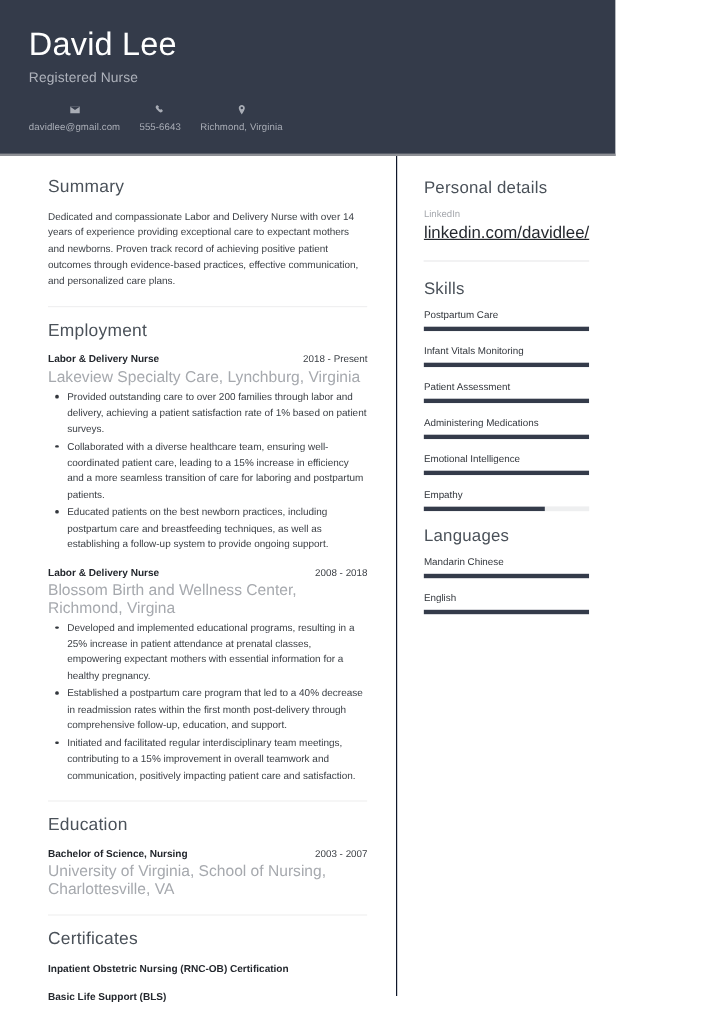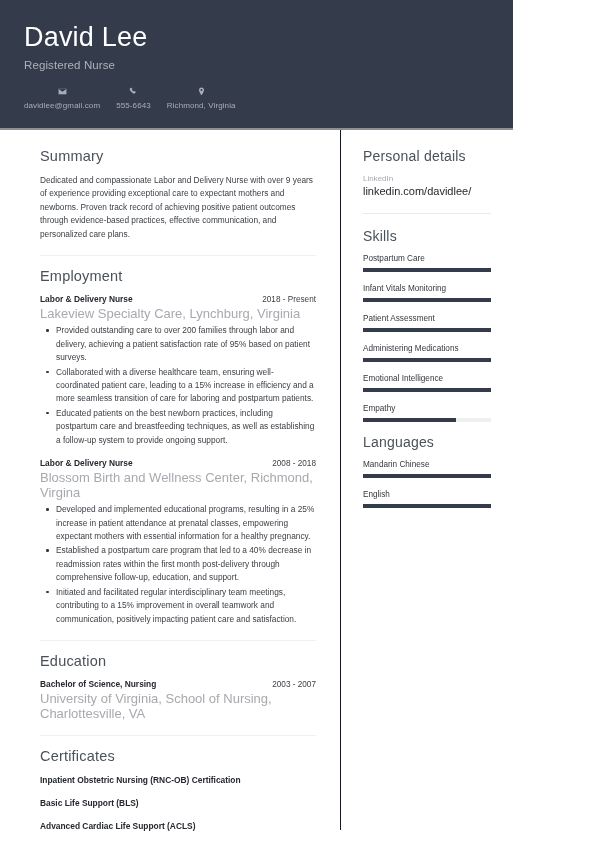--- a/index.html
+++ b/index.html
@@ -165,22 +165,23 @@
   .side-rule {
     border-top: 1px solid #e9eaec;
     margin: 16px 0 14px 0;
   }
   .detail-label {
     font-size: 8px;
     color: #a6a9ae;
     margin-bottom: 2px;
   }
   .detail-value {
-    font-size: 11px;
+    font-size: 14px;
     color: #24282e;
+    text-decoration: underline;
   }
   .skill { margin-bottom: 12px; }
   .skill-name {
     font-size: 8.2px;
     color: #33373d;
     margin-bottom: 5px;
   }
   .bar-track {
     height: 4px;
     background: #eeeff0;
@@ -232,36 +233,36 @@
 
     </div>
   </div>
 
   <div class="content">
 
     <div class="col-left">
 
       <div class="section">
         <h2 class="section-title">Summary</h2>
-        <p class="summary-text">Dedicated and compassionate Labor and Delivery Nurse with over 9 years of experience providing exceptional care to expectant mothers and newborns. Proven track record of achieving positive patient outcomes through evidence-based practices, effective communication, and personalized care plans.</p>
+        <p class="summary-text">Dedicated and compassionate Labor and Delivery Nurse with over 14 years of experience providing exceptional care to expectant mothers and newborns. Proven track record of achieving positive patient outcomes through evidence-based practices, effective communication, and personalized care plans.</p>
       </div>
 
       <div class="section-rule"></div>
 
       <div class="section">
         <h2 class="section-title">Employment</h2>
 
         <div class="entry">
           <div class="entry-head">
             <div class="entry-title">Labor &amp; Delivery Nurse</div>
             <div class="entry-date">2018 - Present</div>
           </div>
           <div class="entry-org">Lakeview Specialty Care, Lynchburg, Virginia</div>
           <ul class="bullets">
-            <li>Provided outstanding care to over 200 families through labor and delivery, achieving a patient satisfaction rate of 95% based on patient surveys.</li>
+            <li>Provided outstanding care to over 200 families through labor and delivery, achieving a patient satisfaction rate of 1% based on patient surveys.</li>
             <li>Collaborated with a diverse healthcare team, ensuring well-coordinated patient care, leading to a 15% increase in efficiency and a more seamless transition of care for laboring and postpartum patients.</li>
             <li>Educated patients on the best newborn practices, including postpartum care and breastfeeding techniques, as well as establishing a follow-up system to provide ongoing support.</li>
           </ul>
         </div>
 
         <div class="entry">
           <div class="entry-head">
             <div class="entry-title">Labor &amp; Delivery Nurse</div>
             <div class="entry-date">2008 - 2018</div>
           </div>

